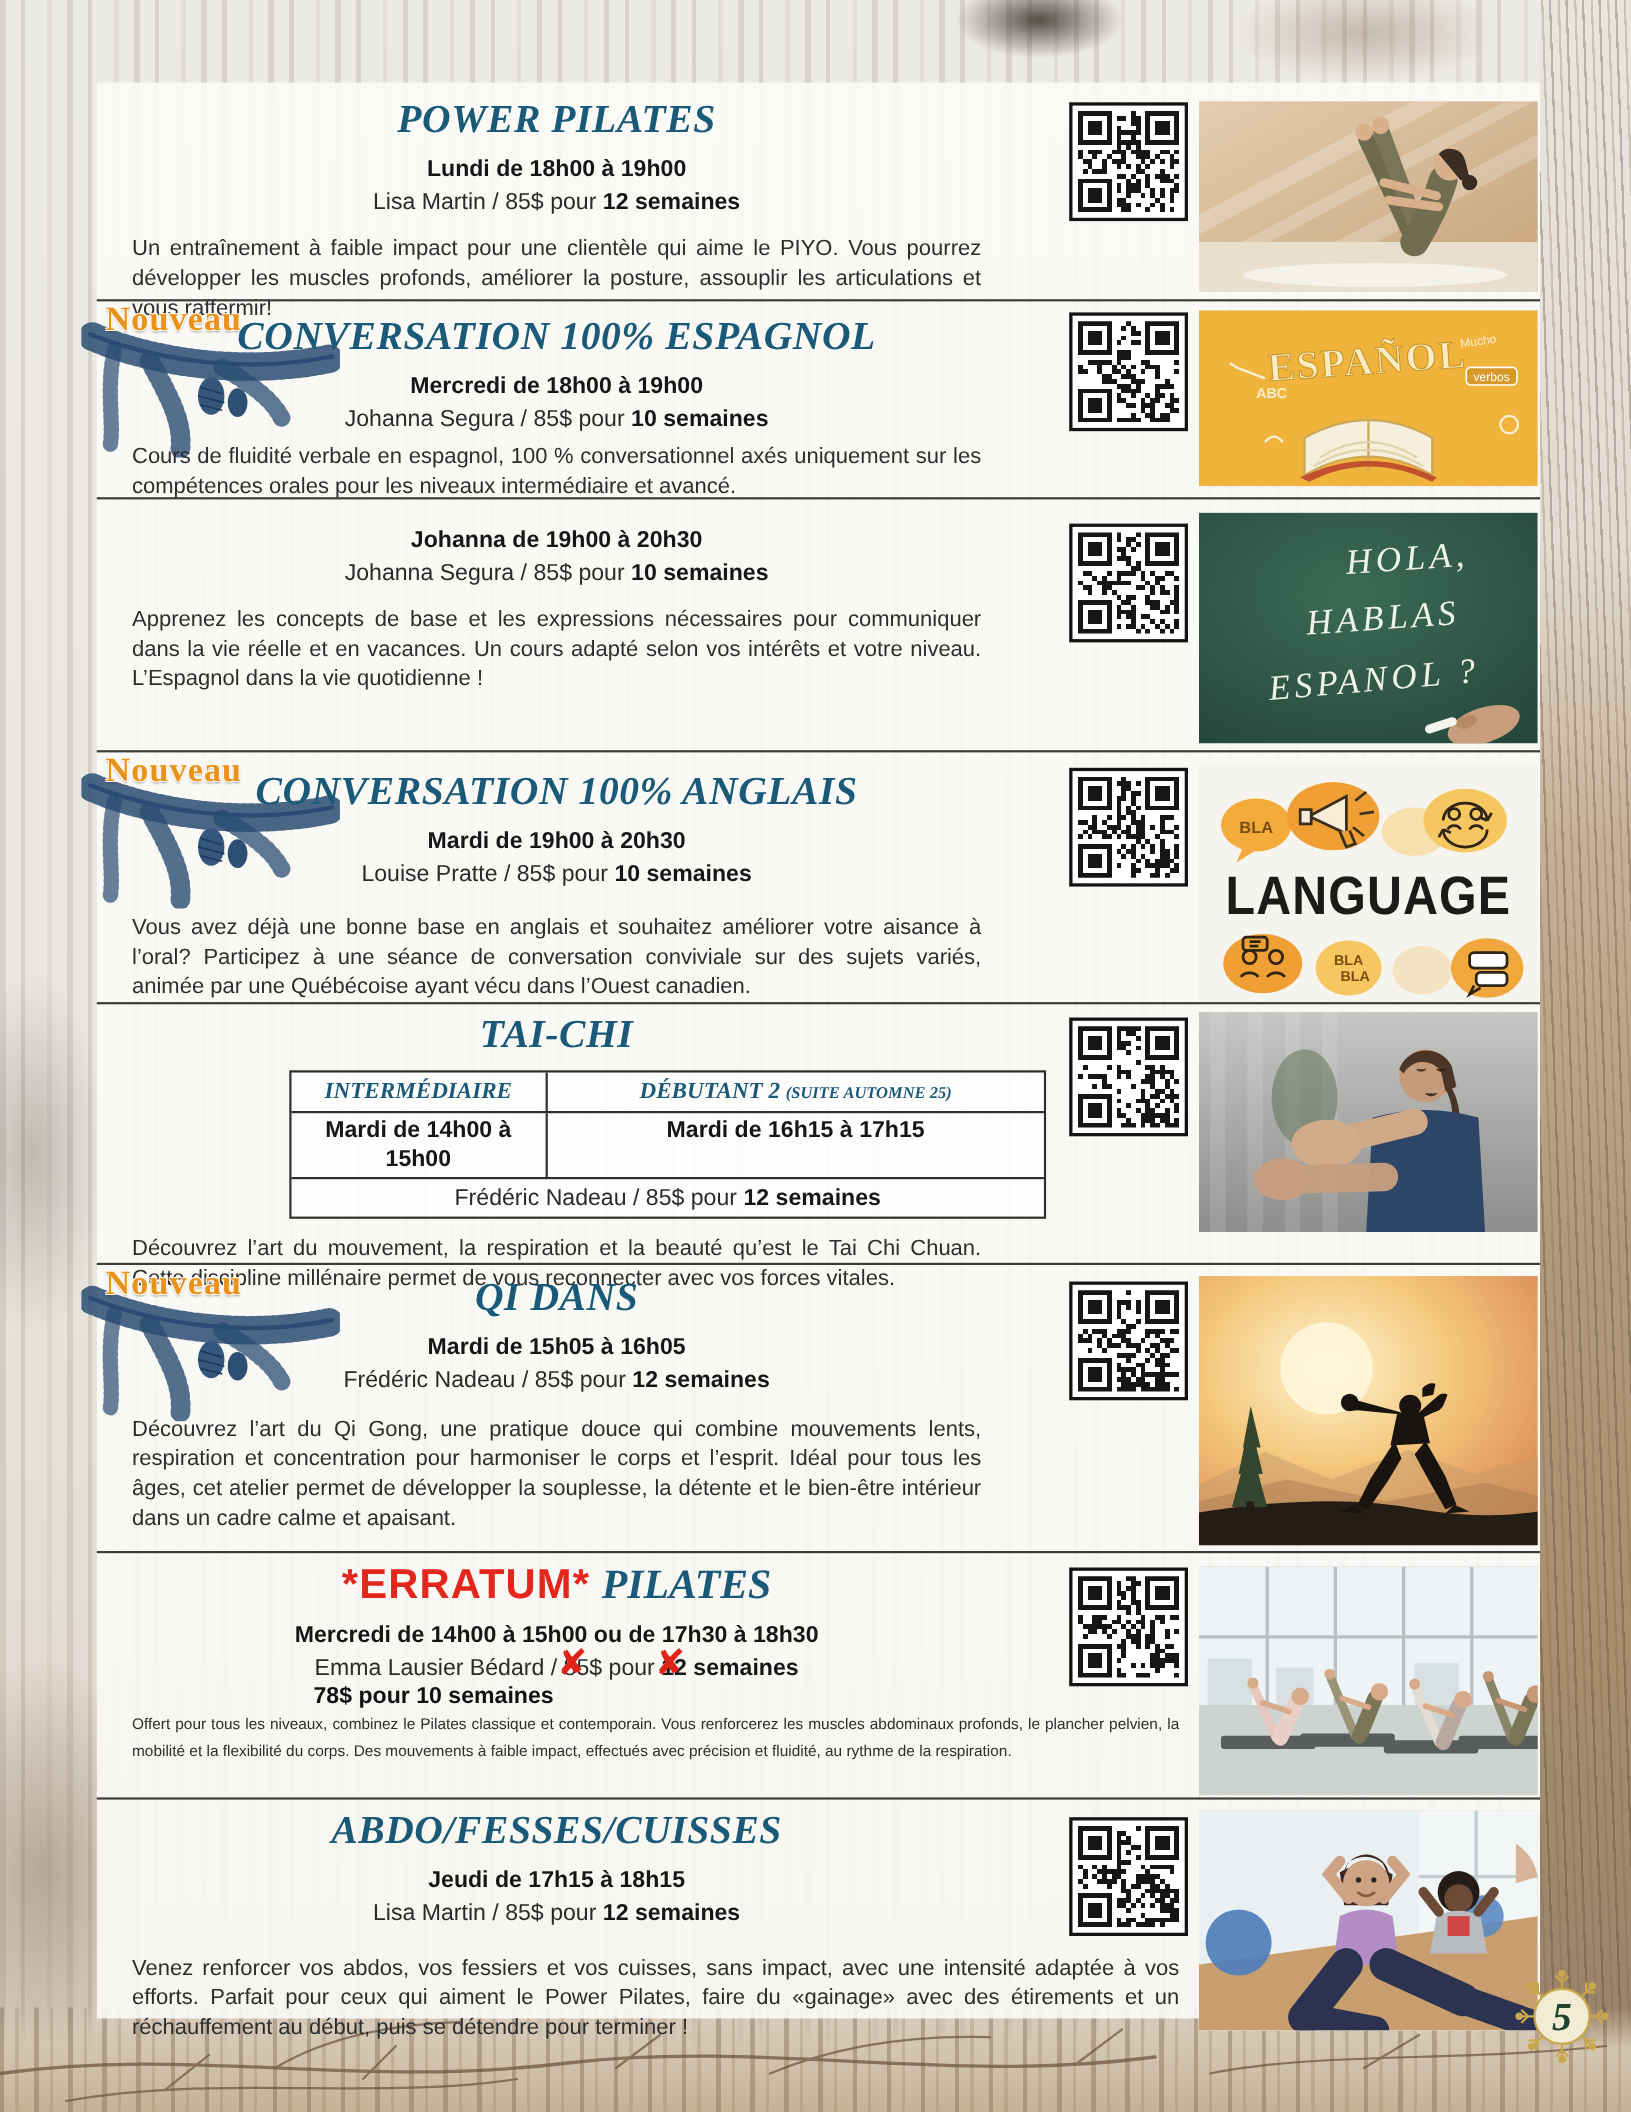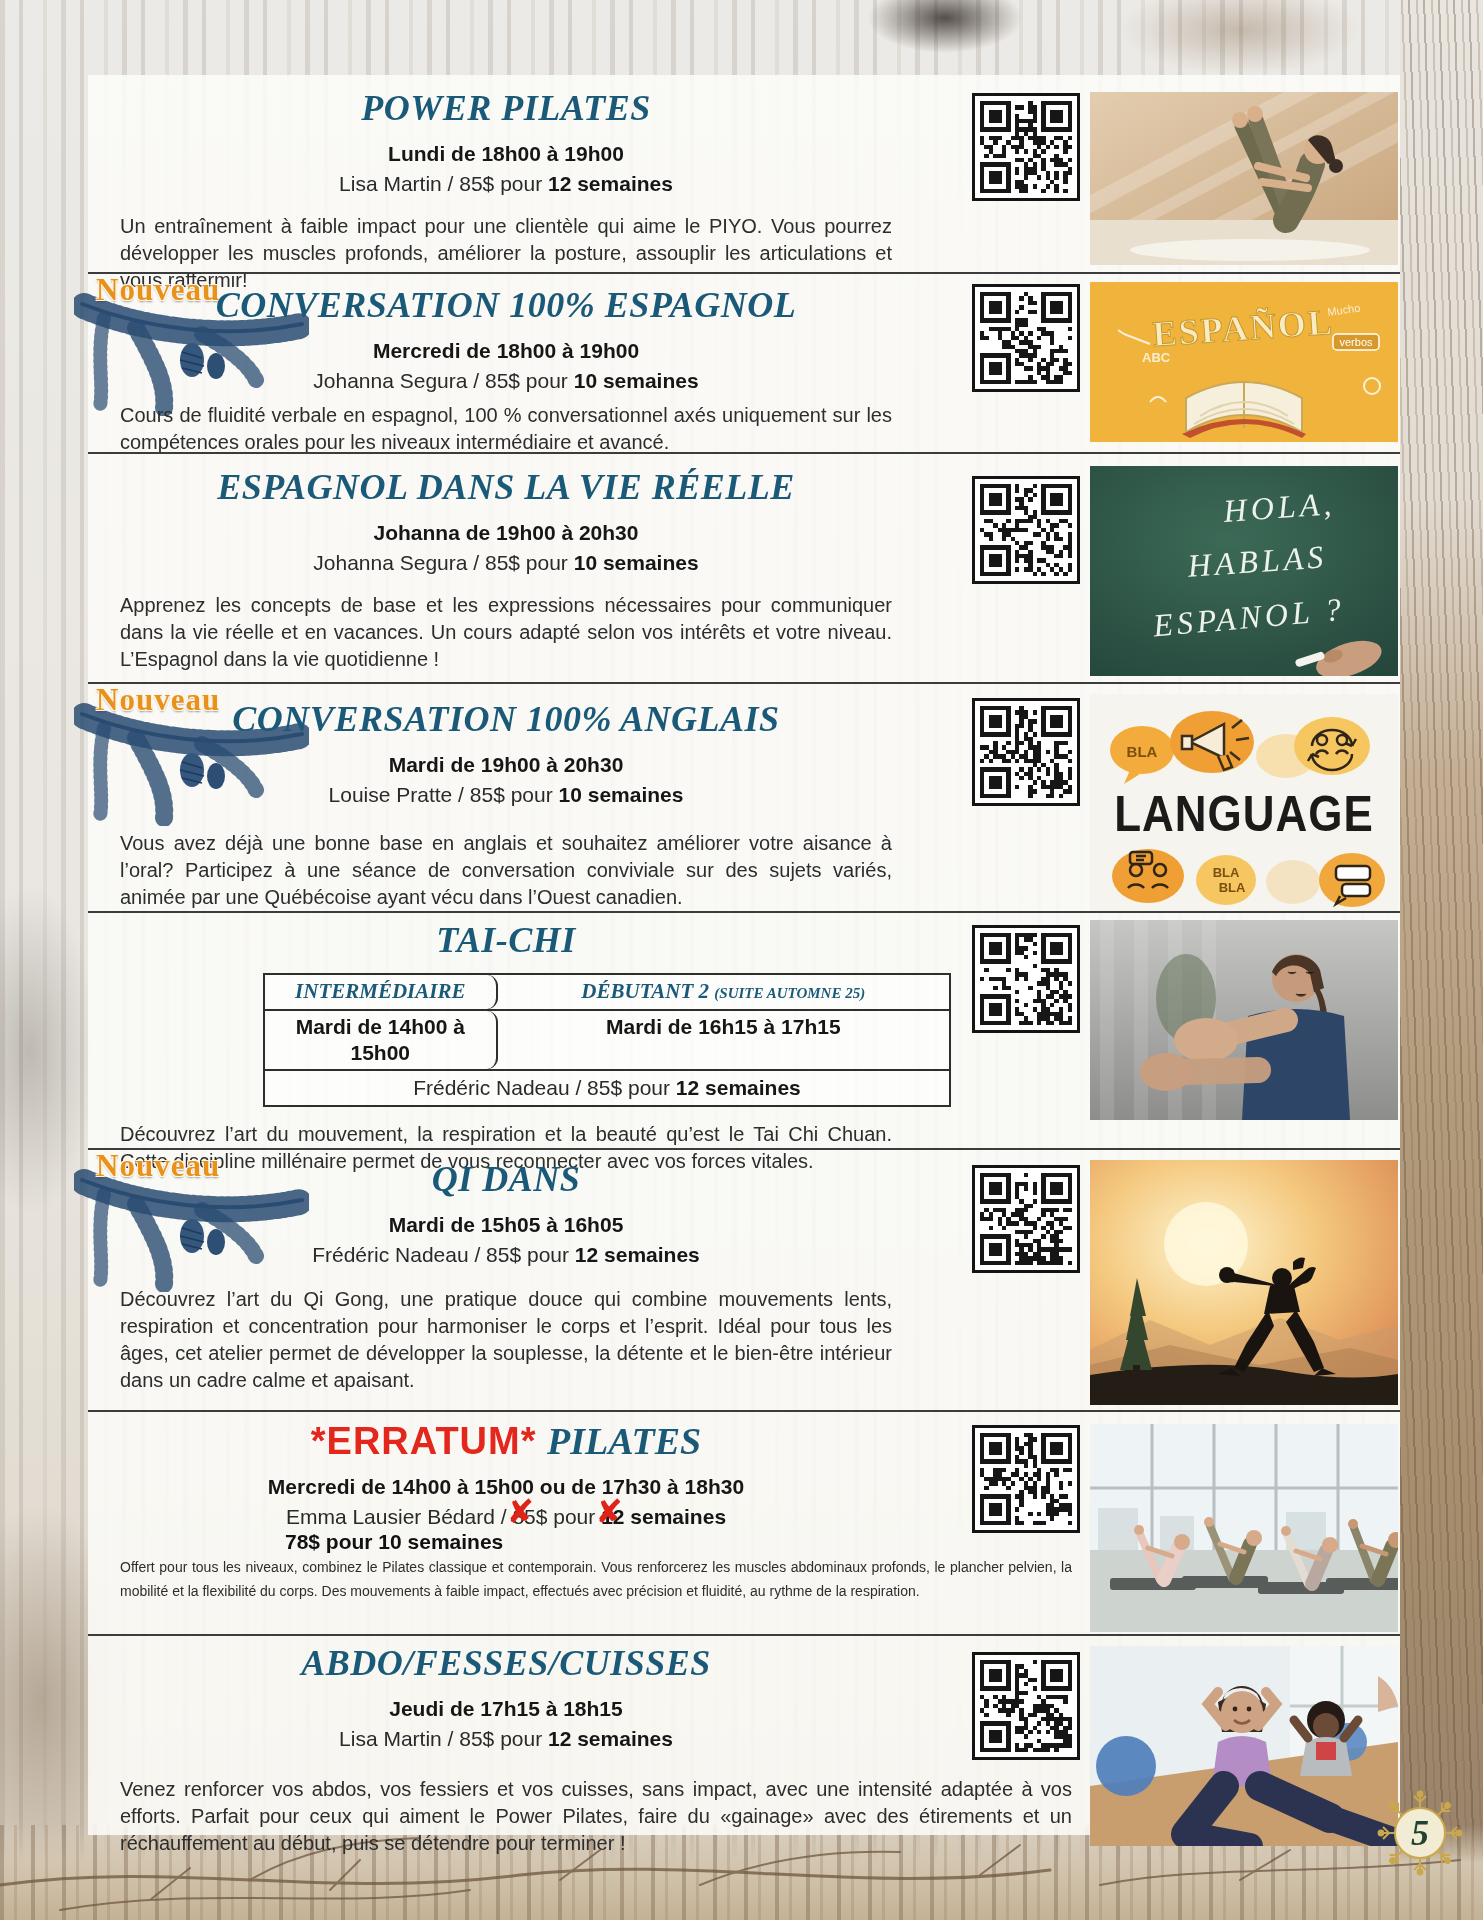--- a/index.html
+++ b/index.html
@@ -43,21 +43,21 @@
   
   .badge-new{position:absolute;left:-14px;top:-8px;width:235px;height:150px;pointer-events:none;}
   .badge-new svg{position:absolute;left:0;top:0;width:100%;height:100%;}
   .badge-label{position:absolute;left:22px;top:6px;font-family:"Liberation Serif",serif;
     font-weight:bold;font-size:31px;color:#e8921c;letter-spacing:1px;
     text-shadow:-1px -1px 0 #fdf6ea,1px -1px 0 #fdf6ea,-1px 1px 0 #fdf6ea,1px 1px 0 #fdf6ea,0 2px 2px rgba(40,40,40,.45);}
   
   .tc-table{margin:12px auto 0 auto;width:684px;border:2px solid #2e2e2e;background:rgba(255,255,255,.6);
     margin-left:143px;}
   .tc-row{display:flex;border-bottom:2px solid #2e2e2e;}
-  .tc-cell{box-sizing:border-box;padding:3px 6px;border-radius:11px;}
+  .tc-cell{box-sizing:border-box;padding:3px 6px;}
   .tc-cell.c1{width:34%;border-right:2px solid #2e2e2e;}
   .tc-cell.c2{width:66%;}
   .tc-head .tc-cell{font-family:"Liberation Serif",serif;font-style:italic;font-weight:bold;
     font-size:21px;line-height:26px;color:#1a5a78;}
   .tc-head .small{font-size:15px;}
   .tc-time .tc-cell{font-weight:bold;font-size:21px;line-height:26px;color:#161616;text-align:center;}
   .tc-foot{padding:4px 6px;font-size:21px;line-height:26px;color:#2a2a2a;text-align:center;}
   .tc-foot b{color:#161616;}
   
   .err-head{margin:0;font-size:38px;line-height:42px;text-align:center;}
@@ -424,21 +424,20 @@
             <path d="M34,52 l26,10 M34,52 l-6,-4"></path>
               <circle cx="282" cy="104" r="8"></circle>
               <path d="M60,120 q8,-10 16,0"></path>
           </g>
         </svg>
       </div>
     </section>
 
     <section class="course" style="height:228px">
       <div class="texts" style="top:12px">
-        <h2 class="ctitle">ESPAGNOL DANS LA VIE RÉELLE</h2>
         <p class="sched">Johanna de 19h00 à 20h30</p>
         <p class="instr"><span>Johanna Segura / 85$ pour</span> <b>10 semaines</b></p>
         <p class="desc">Apprenez les concepts de base et les expressions nécessaires pour communiquer dans la vie réelle et en vacances. Un cours adapté selon vos intérêts et votre niveau. L’Espagnol dans la vie quotidienne !</p>
       </div>
       <div class="qr-box qr-code" style="top:22px">
           <svg viewBox="0 0 21 21" shape-rendering="crispEdges" fill="#161616">
             <rect x="8" y="0" width="1" height="1"></rect>
             <rect x="12" y="0" width="1" height="1"></rect>
             <rect x="8" y="1" width="1" height="1"></rect>
             <rect x="10" y="1" width="1" height="1"></rect>

